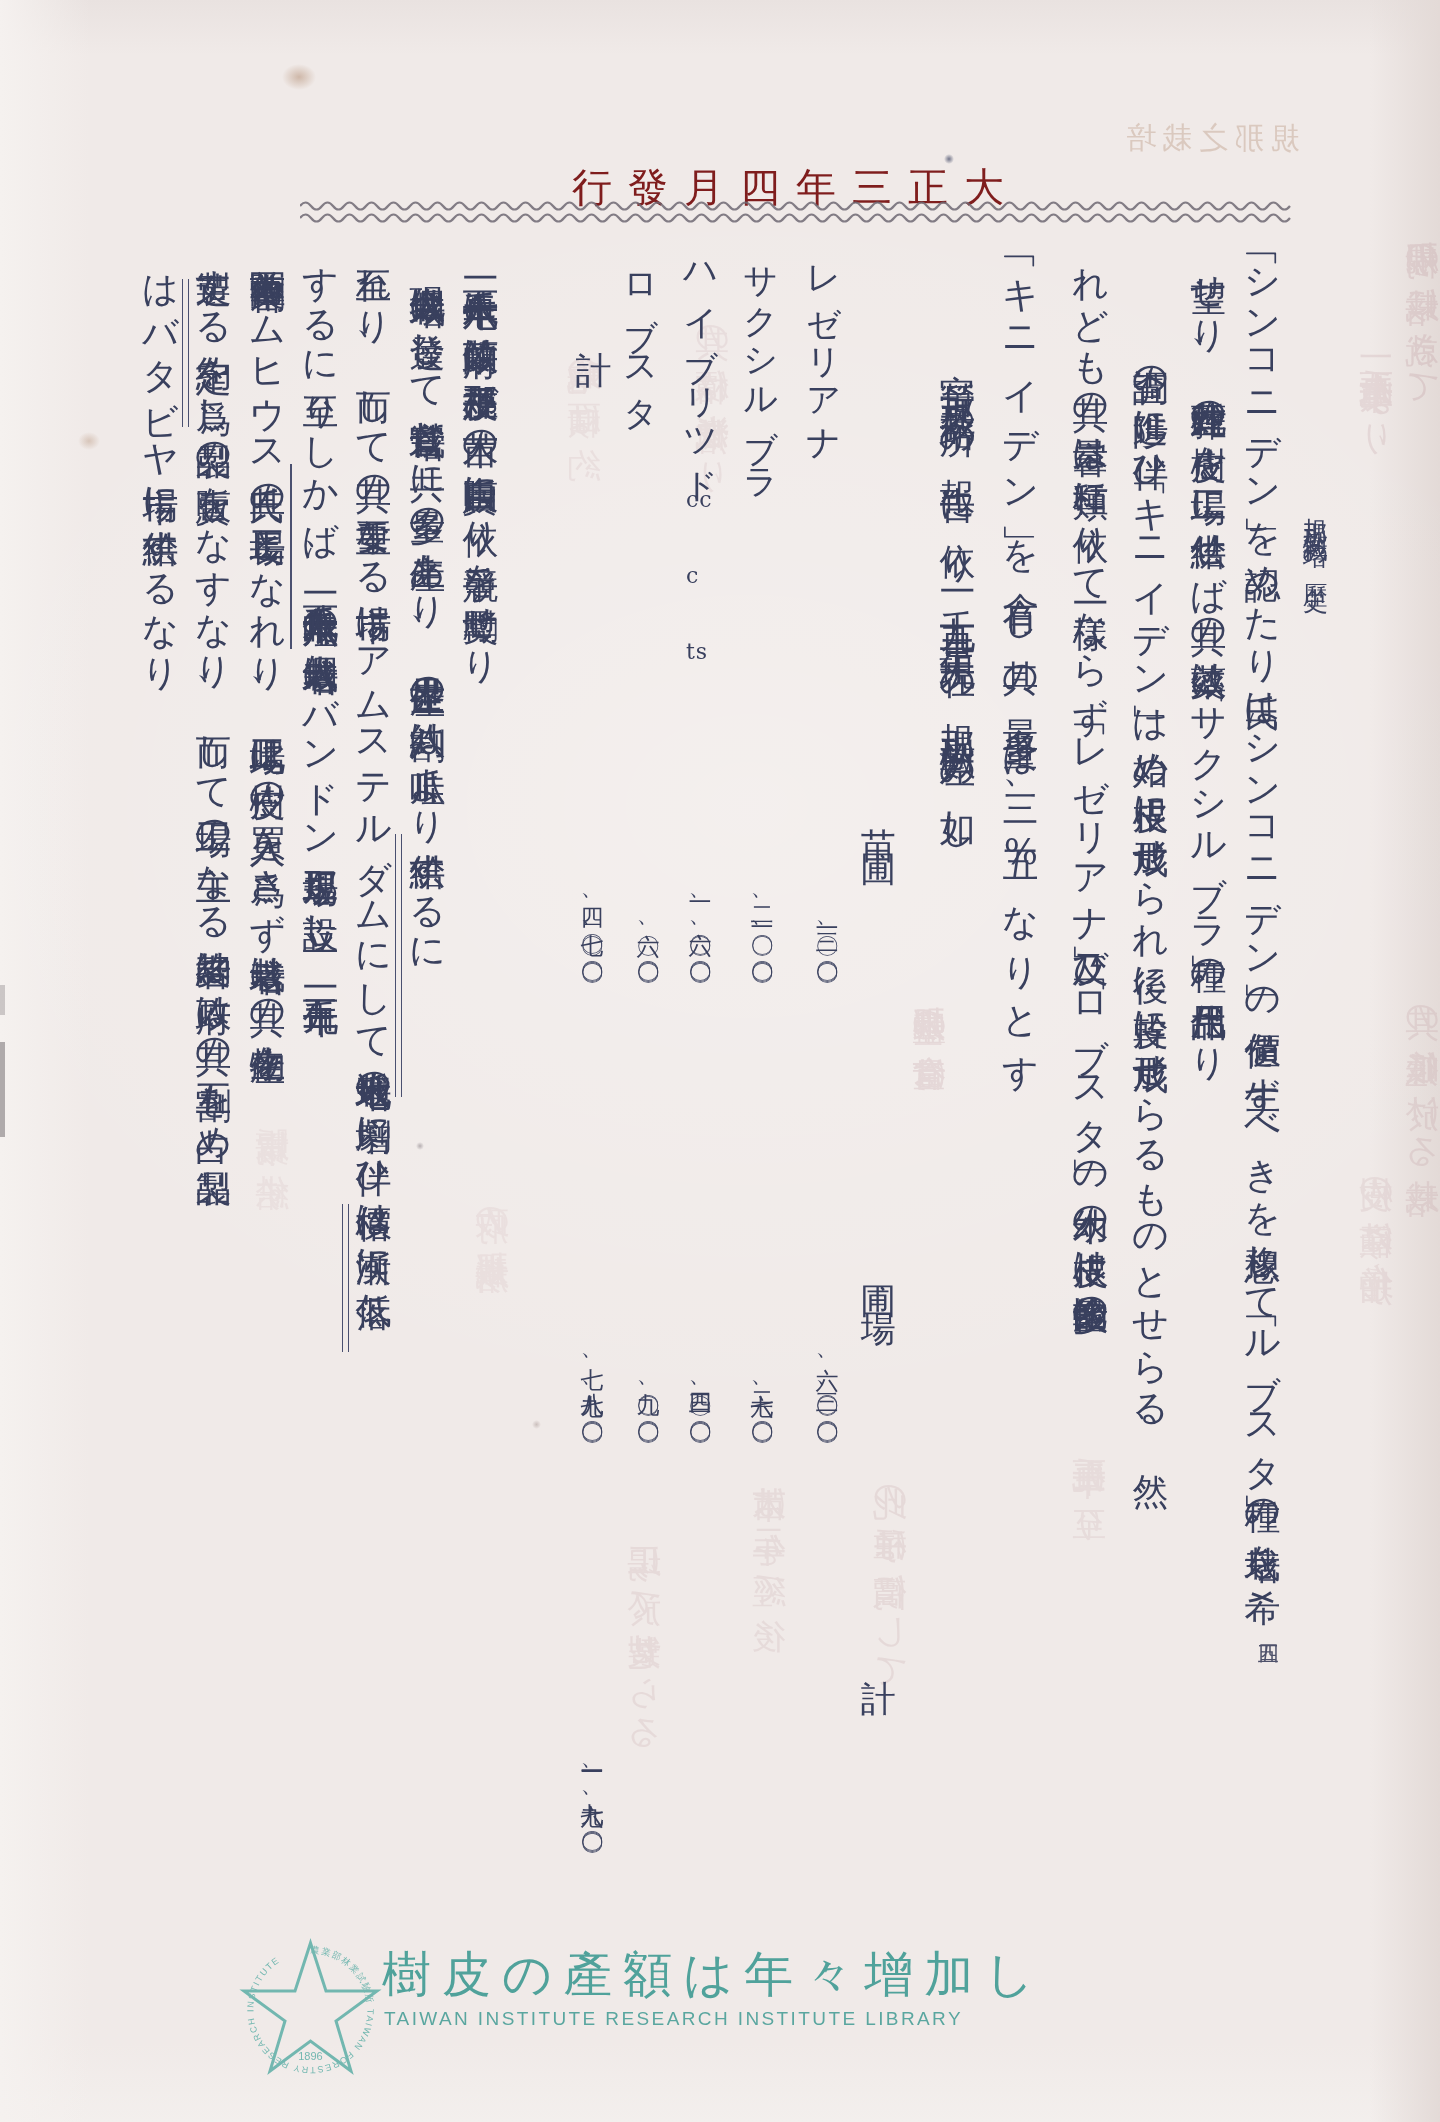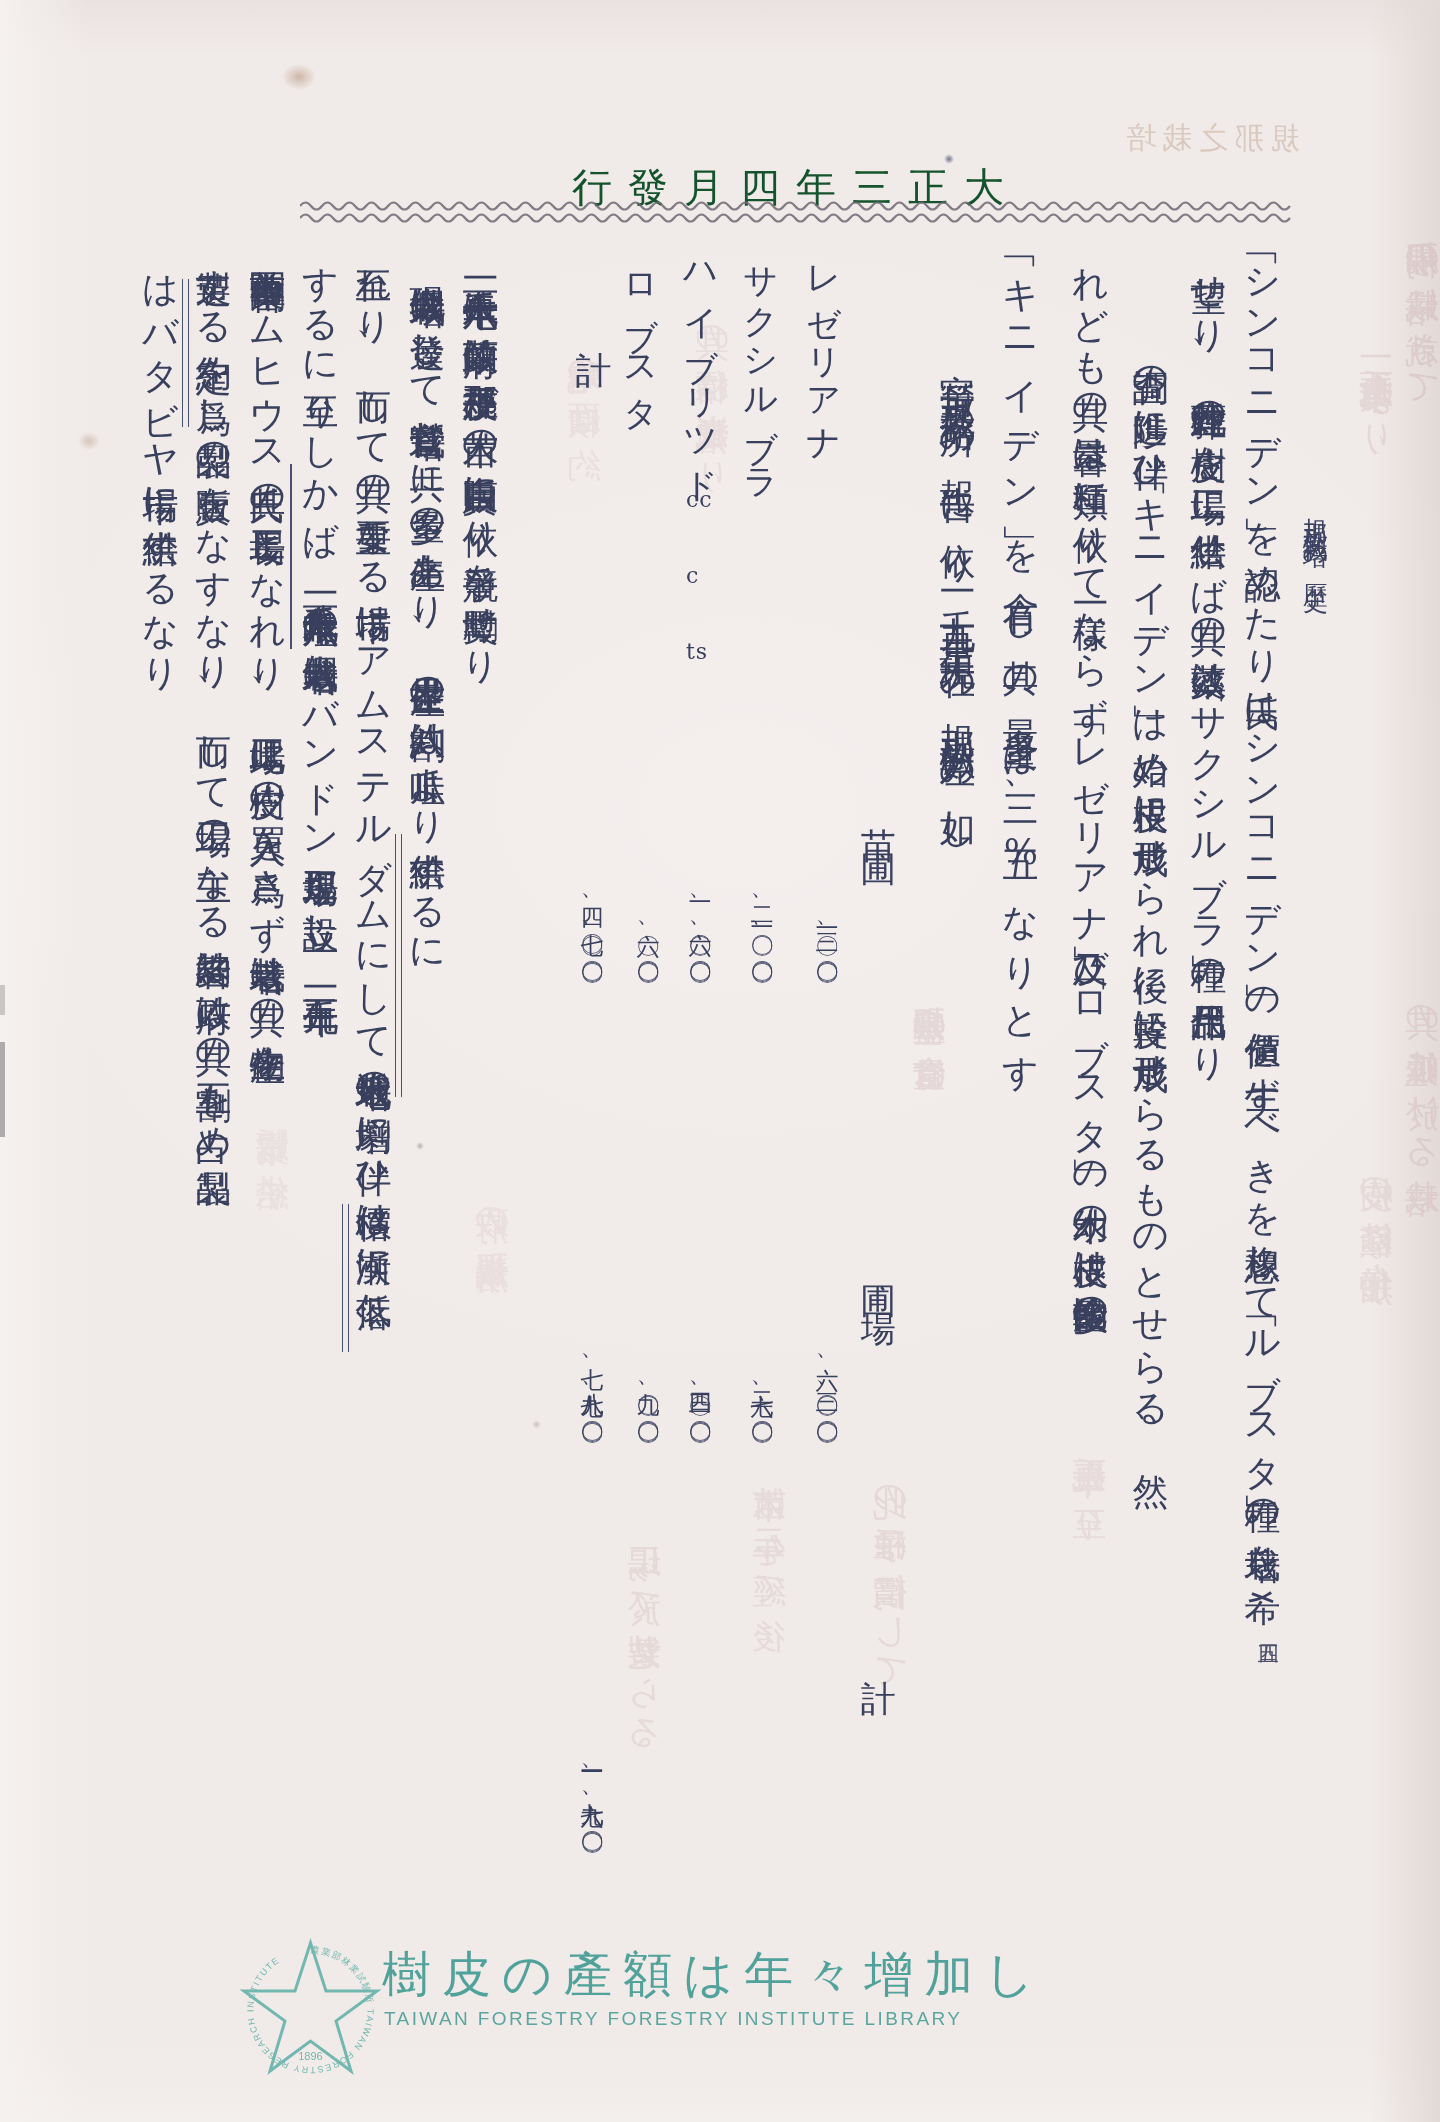--- a/index.html
+++ b/index.html
@@ -17,21 +17,21 @@
         color:#39405e;white-space:nowrap;line-height:1.15;}
   .body-col{font-size:36px;letter-spacing:1px;}
   .loose{letter-spacing:9px;}
   .loose2{letter-spacing:8px;}
   .species{font-size:34px;letter-spacing:2px;}
   .num{font-size:23px;letter-spacing:1px;}
   .thead{font-size:35px;letter-spacing:26px;}
   .runhead{font-size:25px;letter-spacing:6px;color:#3c4362;}
   .pagenum{font-size:21px;color:#4e516a;}
   .header-date{position:absolute;left:560px;top:160px;width:460px;font-size:40px;
-        letter-spacing:16px;color:#14532d;direction:rtl;unicode-bidi:bidi-override;
+        letter-spacing:16px;color:#7f1d1d;direction:rtl;unicode-bidi:bidi-override;
         text-align:right;}
   .latin-note{position:absolute;color:#39405e;font-size:22px;line-height:76px;
         white-space:pre-line;letter-spacing:1px;}
   .pn-mark{position:absolute;width:5px;}
   .pn-double{border-left:1.6px solid #4a5070;border-right:1.6px solid #4a5070;}
   .pn-single{border-left:2.2px solid #4a5070;width:2px;}
   .ghost{position:absolute;writing-mode:vertical-rl;text-orientation:upright;
         color:#b98f96;transform:scaleX(-1);filter:blur(.6px);font-size:34px;
         letter-spacing:2px;white-space:nowrap;pointer-events:none;}
   .ghost-h{position:absolute;color:#ab7f62;transform:scaleX(-1);filter:blur(.6px);
@@ -132,13 +132,13 @@
   <defs>
       <path id="ring" d="M 72.5 18 A 57 57 0 1 1 72.4 18"></path>
     </defs>
   <polygon points="72.5,8 88,56 139,56 98,86 113,136 72.5,106 32,136 47,86 6,56 57,56" fill="none" stroke="#43a49b" stroke-width="3"></polygon>
   <text font-size="9" fill="#43a49b" letter-spacing="1.5" font-family="Liberation Sans, sans-serif">
     <textPath href="#ring">農業部林業試驗所 TAIWAN FORESTRY RESEARCH INSTITUTE</textPath>
   </text>
   <text x="72.5" y="125" font-size="11" fill="#43a49b" text-anchor="middle" font-family="Liberation Sans, sans-serif">1896</text>
 </svg>
 <div class="stamp-zh">樹皮の產額は年々增加し</div>
-<div class="stamp-en">TAIWAN FORESTRY FORESTRY INSTITUTE LIBRARY</div>
+<div class="stamp-en">TAIWAN INSTITUTE RESEARCH INSTITUTE LIBRARY</div>
 
 </body></html>

